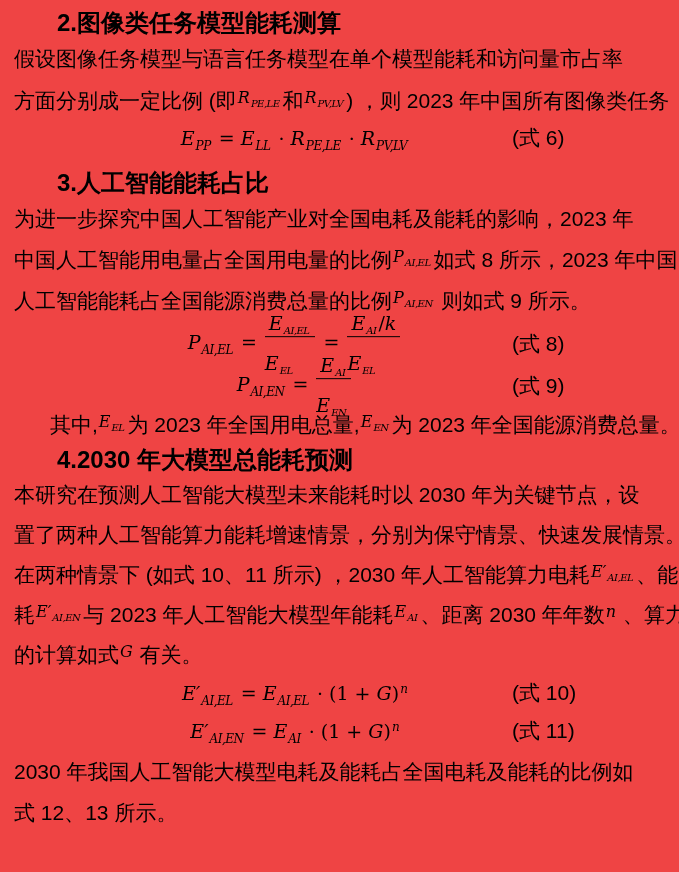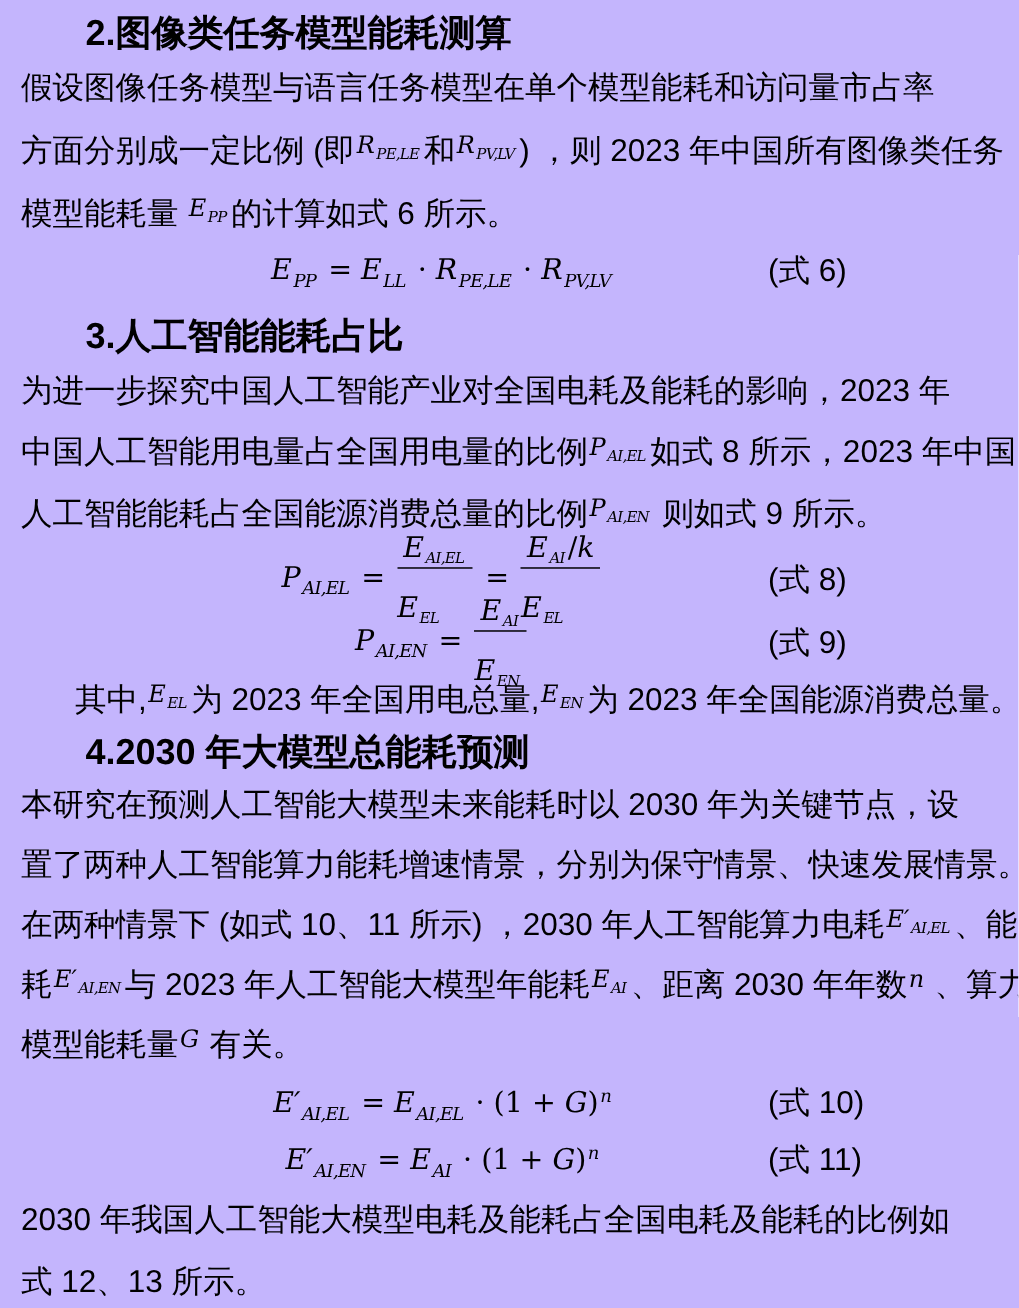--- a/index.html
+++ b/index.html
@@ -76,25 +76,24 @@
     display: inline-flex; flex-direction: column; align-items: flex-start;
     vertical-align: middle; margin: 0 2px; font-size: 16px;
   }
   .mfrac .msub { font-size: 10px; top: 4px; }
   .mnum { display: block; border-bottom: 1.4px solid #000; padding: 0 4px 1px; line-height: 1.15; }
   .mden { display: block; padding-top: 16px; line-height: 1.15; }
 </style>
 </head>
 <body>
 
-<div class="page" style="background: #c4b5fd; color: rgb(0, 0, 0);">
+<div class="page" style="background: #ef4444; color: rgb(0, 0, 0);">
     <div class="heading b-heading-2">2.图像类任务模型能耗测算</div>
     <div class="line indent b-para-1-line-1"><span class="txt">假设图像任务模型与语言任务模型在单个模型能耗和访问量市占率</span></div>
     <div class="line b-para-1-line-2"><span class="txt">方面分别成一定比例 (即</span><span class="imath"><span class="mvar">R</span><span class="msub">PE,LE</span></span><span class="txt">和</span><span class="imath"><span class="mvar">R</span><span class="msub">PV,LV</span></span><span class="txt">) ，则 2023 年中国所有图像类任务</span></div>
-    <div class="line b-para-1-line-3"><span class="txt">模型能耗量 </span><span class="imath"><span class="mvar">E</span><span class="msub">PP</span></span><span class="txt">的计算如式 6 所示。</span></div>
     <div class="equation b-eq-6">
       <span class="eq-inner"><span class="dmath"><span class="mvar">E</span><span class="msub">PP</span><span class="mop">=</span><span class="mvar">E</span><span class="msub">LL</span><span class="mop">·</span><span class="mvar">R</span><span class="msub">PE,LE</span><span class="mop">·</span><span class="mvar">R</span><span class="msub">PV,LV</span></span></span>
       <span class="eq-label">(式 6)</span>
     </div>
     <div class="heading b-heading-3">3.人工智能能耗占比</div>
     <div class="line indent b-para-2-line-1"><span class="txt">为进一步探究中国人工智能产业对全国电耗及能耗的影响，2023 年</span></div>
     <div class="line b-para-2-line-2"><span class="txt">中国人工智能用电量占全国用电量的比例</span><span class="imath"><span class="mvar">P</span><span class="msub">AI,EL</span></span><span class="txt">如式 8 所示，2023 年中国</span></div>
     <div class="line b-para-2-line-3"><span class="txt">人工智能能耗占全国能源消费总量的比例</span><span class="imath"><span class="mvar">P</span><span class="msub">AI,EN</span></span><span class="txt"> 则如式 9 所示。</span></div>
     <div class="equation b-eq-8">
       <span class="eq-inner"><span class="dmath"><span class="mvar">P</span><span class="msub">AI,EL</span><span class="mop">=</span><span class="mfrac">
@@ -112,21 +111,21 @@
             <span class="dmath mden"><span class="mvar">E</span><span class="msub">EN</span></span>
           </span></span></span>
       <span class="eq-label">(式 9)</span>
     </div>
     <div class="line b-para-3-line-1"><span class="txt">其中,</span><span class="imath"><span class="mvar">E</span><span class="msub">EL</span></span><span class="txt">为 2023 年全国用电总量,</span><span class="imath"><span class="mvar">E</span><span class="msub">EN</span></span><span class="txt">为 2023 年全国能源消费总量。</span></div>
     <div class="heading b-heading-4">4.2030 年大模型总能耗预测</div>
     <div class="line indent b-para-4-line-1"><span class="txt">本研究在预测人工智能大模型未来能耗时以 2030 年为关键节点，设</span></div>
     <div class="line b-para-4-line-2"><span class="txt">置了两种人工智能算力能耗增速情景，分别为保守情景、快速发展情景。</span></div>
     <div class="line b-para-4-line-3"><span class="txt">在两种情景下 (如式 10、11 所示) ，2030 年人工智能算力电耗</span><span class="imath"><span class="mvar">E′</span><span class="msub">AI,EL</span></span><span class="txt">、能</span></div>
     <div class="line b-para-4-line-4"><span class="txt">耗</span><span class="imath"><span class="mvar">E′</span><span class="msub">AI,EN</span></span><span class="txt">与 2023 年人工智能大模型年能耗</span><span class="imath"><span class="mvar">E</span><span class="msub">AI</span></span><span class="txt">、距离 2030 年年数</span><span class="imath"><span class="mvar">n</span></span><span class="txt"> 、算力能</span></div>
-    <div class="line b-para-4-line-5"><span class="txt">模型能耗量</span><span class="imath"><span class="mvar">G</span></span><span class="txt"> 有关。</span></div>
+    <div class="line b-para-4-line-5"><span class="txt">的计算如式</span><span class="imath"><span class="mvar">G</span></span><span class="txt"> 有关。</span></div>
     <div class="equation b-eq-10">
       <span class="eq-inner"><span class="dmath"><span class="mvar">E′</span><span class="msub">AI,EL</span><span class="mop">=</span><span class="mvar">E</span><span class="msub">AI,EL</span><span class="mop">·</span><span class="mtxt">(1 + </span><span class="mvar">G</span><span class="mtxt">)</span><span class="msup">n</span></span></span>
       <span class="eq-label">(式 10)</span>
     </div>
     <div class="equation b-eq-11">
       <span class="eq-inner"><span class="dmath"><span class="mvar">E′</span><span class="msub">AI,EN</span><span class="mop">=</span><span class="mvar">E</span><span class="msub">AI</span><span class="mop">·</span><span class="mtxt">(1 + </span><span class="mvar">G</span><span class="mtxt">)</span><span class="msup">n</span></span></span>
       <span class="eq-label">(式 11)</span>
     </div>
     <div class="line indent b-para-5-line-1"><span class="txt">2030 年我国人工智能大模型电耗及能耗占全国电耗及能耗的比例如</span></div>
     <div class="line b-para-5-line-2"><span class="txt">式 12、13 所示。</span></div>

